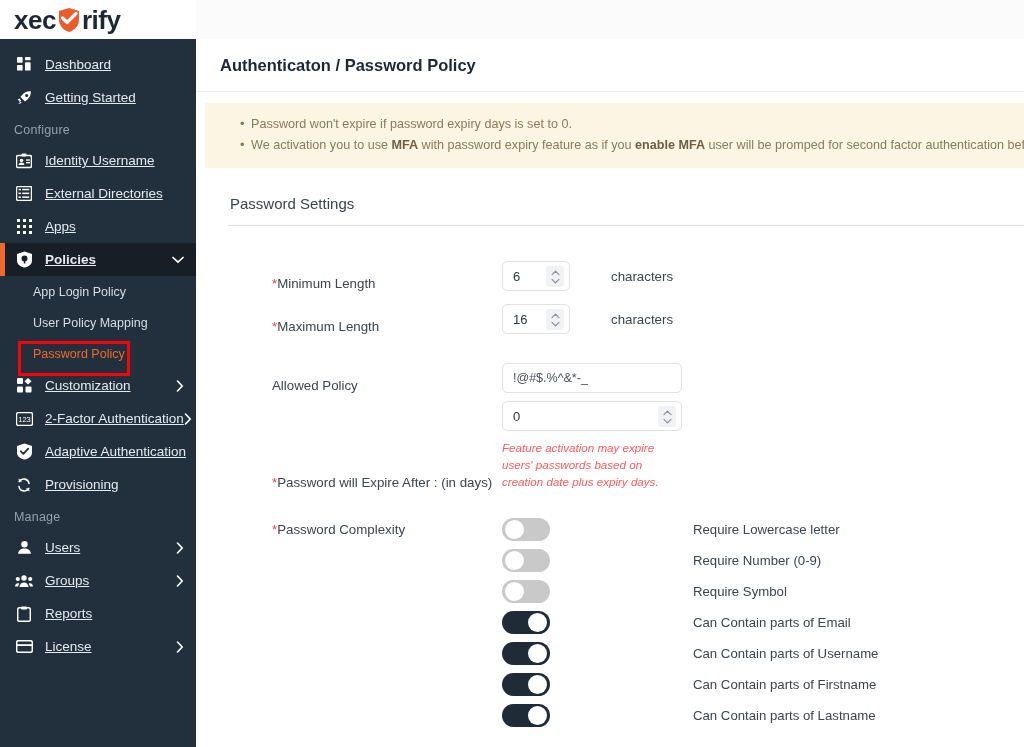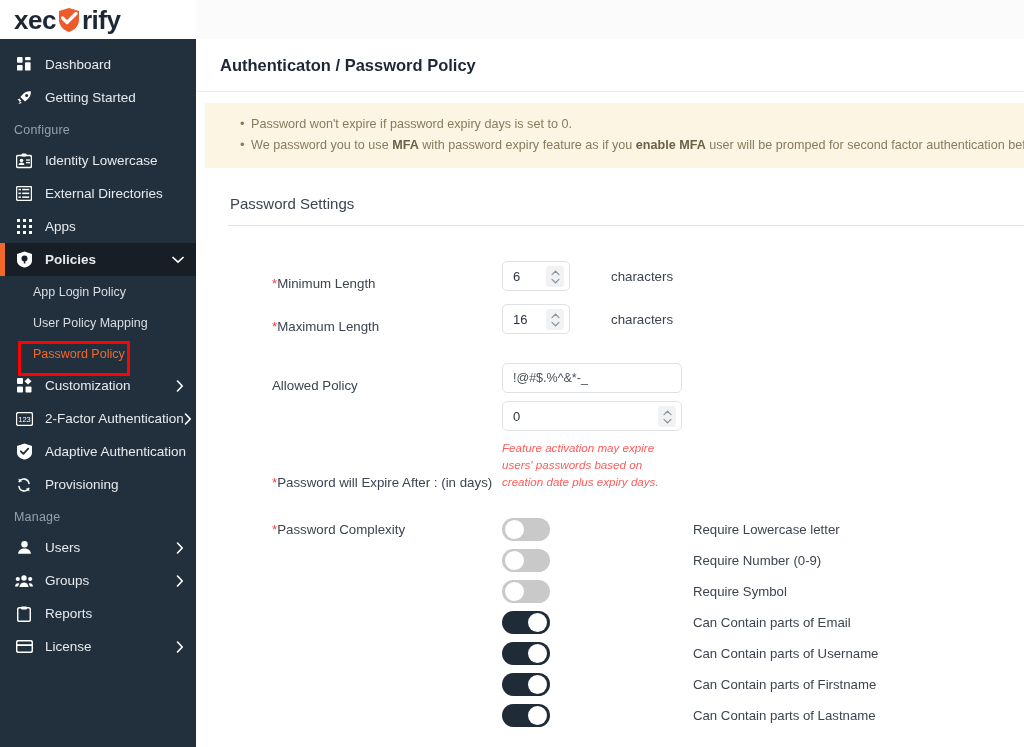--- a/index.html
+++ b/index.html
@@ -31,21 +31,21 @@
   .nav-item {
     position: relative; display: flex; align-items: center;
     height: 33px; padding-left: 14px; color: #e6eaee;
     font-size: 13.5px; cursor: pointer;
   }
   .nav-item .ico {
     width: 20px; height: 18px; margin-right: 11px;
     display: inline-flex; align-items: center; justify-content: center;
     flex: 0 0 20px;
   }
-  .nav-item .lbl { flex: 1 1 auto; white-space: nowrap; }
+  .nav-item .lbl { flex: 1 1 auto; white-space: nowrap; text-decoration: underline; }
   .nav-item .chev {
     margin-right: 12px; display: inline-flex; align-items: center;
   }
   .nav-item.active {
     background: #171e26; font-weight: 700;
   }
   .nav-item.active::before {
     content: ""; position: absolute; left: 0; top: 0;
     width: 5px; height: 100%; background: #f2682a;
   }
@@ -214,21 +214,21 @@
       <span class="ico">
         <svg width="16" height="16" viewBox="0 0 16 16">
           <rect x="0.5" y="2.5" width="15" height="12" rx="1.5" fill="none" stroke="#fff" stroke-width="1.5"></rect>
           <rect x="5.5" y="0.5" width="5" height="3" rx="1" fill="#fff"></rect>
           <circle cx="5.5" cy="7.5" r="1.8" fill="#fff"></circle>
           <path d="M2.6 12c.3-1.6 1.5-2.4 2.9-2.4s2.6.8 2.9 2.4z" fill="#fff"></path>
           <rect x="10" y="6.4" width="4" height="1.3" fill="#fff"></rect>
           <rect x="10" y="9" width="4" height="1.3" fill="#fff"></rect>
         </svg>
       </span>
-      <span class="lbl">Identity Lowercase</span>
+      <span class="lbl">Identity Username</span>
     </div>
 
     <div class="nav-item">
       <span class="ico">
         <svg width="16" height="15" viewBox="0 0 16 15">
           <rect x="0.5" y="0.5" width="15" height="14" rx="1.5" fill="none" stroke="#fff" stroke-width="1.4"></rect>
           <rect x="2.5" y="2.8" width="2.4" height="1.5" fill="#fff"></rect>
           <rect x="6.2" y="2.8" width="7" height="1.5" fill="#fff"></rect>
           <rect x="2.5" y="6.6" width="2.4" height="1.5" fill="#fff"></rect>
           <rect x="6.2" y="6.6" width="7" height="1.5" fill="#fff"></rect>
@@ -405,21 +405,21 @@
 
     <div class="topstrip"></div>
 
     <div class="page-head">
       <div class="page-title">Authenticaton / Password Policy</div>
     </div>
 
     <div class="notice">
       <ul>
         <li>Password won't expire if password expiry days is set to 0.</li>
-        <li><span>We password you to use </span><b>MFA</b><span> with password expiry feature as if you </span><b>enable MFA</b><span> user will be promped for second factor authentication befo</span></li>
+        <li><span>We activation you to use </span><b>MFA</b><span> with password expiry feature as if you </span><b>enable MFA</b><span> user will be promped for second factor authentication befo</span></li>
       </ul>
     </div>
 
     <div class="section-head">Password Settings</div>
     <div class="divider"></div>
 
     <div class="form">
 
       <div class="frow">
         <div class="flabel"><span class="req">*</span><span>Minimum Length</span></div>

